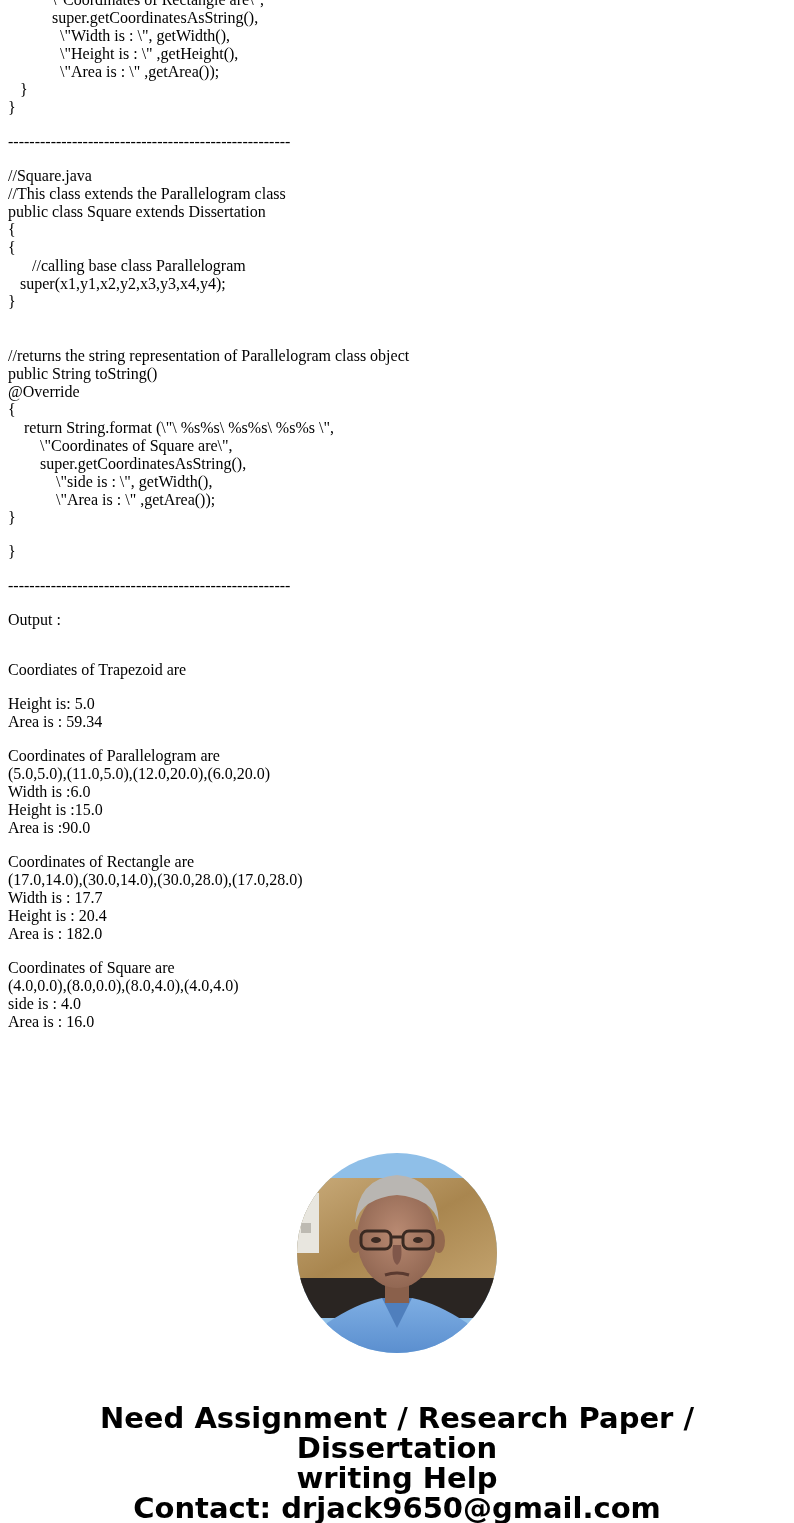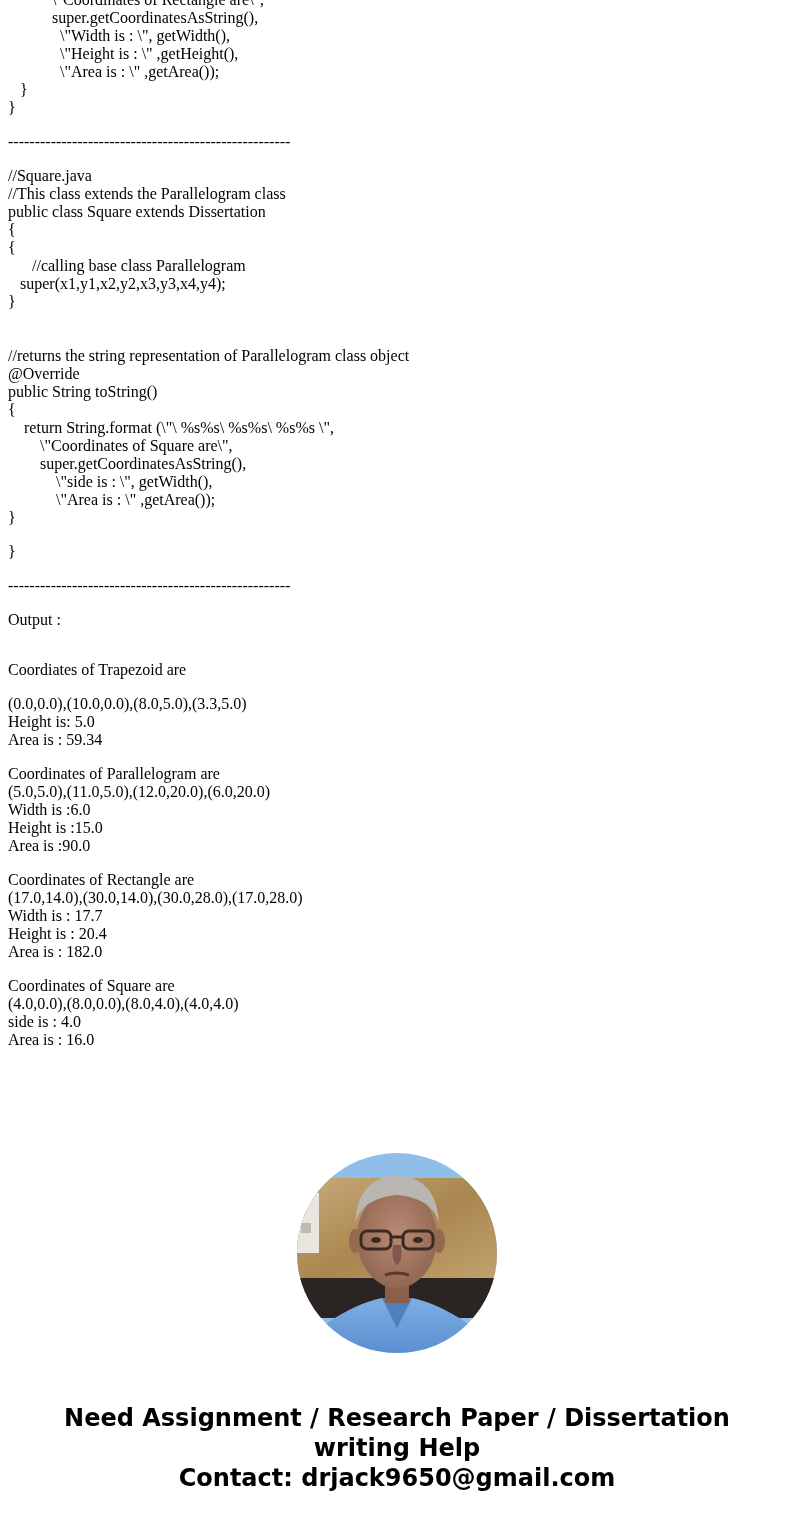--- a/index.html
+++ b/index.html
@@ -36,21 +36,21 @@
     }
     .avatar svg { display: block; }
     .promo {
       position: absolute;
       left: 0;
       top: 1403px;
       width: 794px;
       text-align: center;
       font-family: "DejaVu Sans", sans-serif;
       font-weight: bold;
-      font-size: 24px;
+      font-size: 29px;
       line-height: 30px;
       letter-spacing: 0px;
     }
     .promo div { display: block; }
   </style>
 </head>
 <body>
 
 <div class="doc">
 
@@ -70,43 +70,42 @@
   <span class="line">public class Square extends Dissertation</span>
   <span class="line">{</span>
   <span class="line">{</span>
   <span class="line">      //calling base class Parallelogram</span>
   <span class="line">   super(x1,y1,x2,y2,x3,y3,x4,y4);</span>
   <span class="line">}</span>
   <span class="line"> </span>
   <span class="line"> </span>
 
   <span class="line">//returns the string representation of Parallelogram class object</span>
+  <span class="line">public String toString()</span>
   <span class="line">@Override</span>
-  <span class="line">public String toString()</span>
   <span class="line">{</span>
   <span class="line">    return String.format (\"\ %s%s\ %s%s\ %s%s \",</span>
   <span class="line">        \"Coordinates of Square are\",</span>
   <span class="line">        super.getCoordinatesAsString(),</span>
   <span class="line">            \"side is : \", getWidth(),</span>
   <span class="line">            \"Area is : \" ,getArea());</span>
   <span class="line">}</span>
   <span class="line blank"></span>
   <span class="line">}</span>
   <span class="line blank"></span>
   <span class="line">-----------------------------------------------------</span>
   <span class="line blank"></span>
 
   <span class="line">Output :</span>
   <span class="line blank"></span>
 
   <span class="line blank"></span>
 
   <span class="line">Coordiates of Trapezoid are</span>
   <span class="line blank"></span>
-  <span class="line">(0.0,0.0),(10.0,0.0),(8.0,5.0),(3.3,5.0)</span>
   <span class="line">Height is: 5.0</span>
   <span class="line">Area is : 59.34</span>
   <span class="line blank"></span>
 
   <span class="line">Coordinates of Parallelogram are</span>
   <span class="line">(5.0,5.0),(11.0,5.0),(12.0,20.0),(6.0,20.0)</span>
   <span class="line">Width is :6.0</span>
   <span class="line">Height is :15.0</span>
   <span class="line">Area is :90.0</span>
   <span class="line blank"></span>

